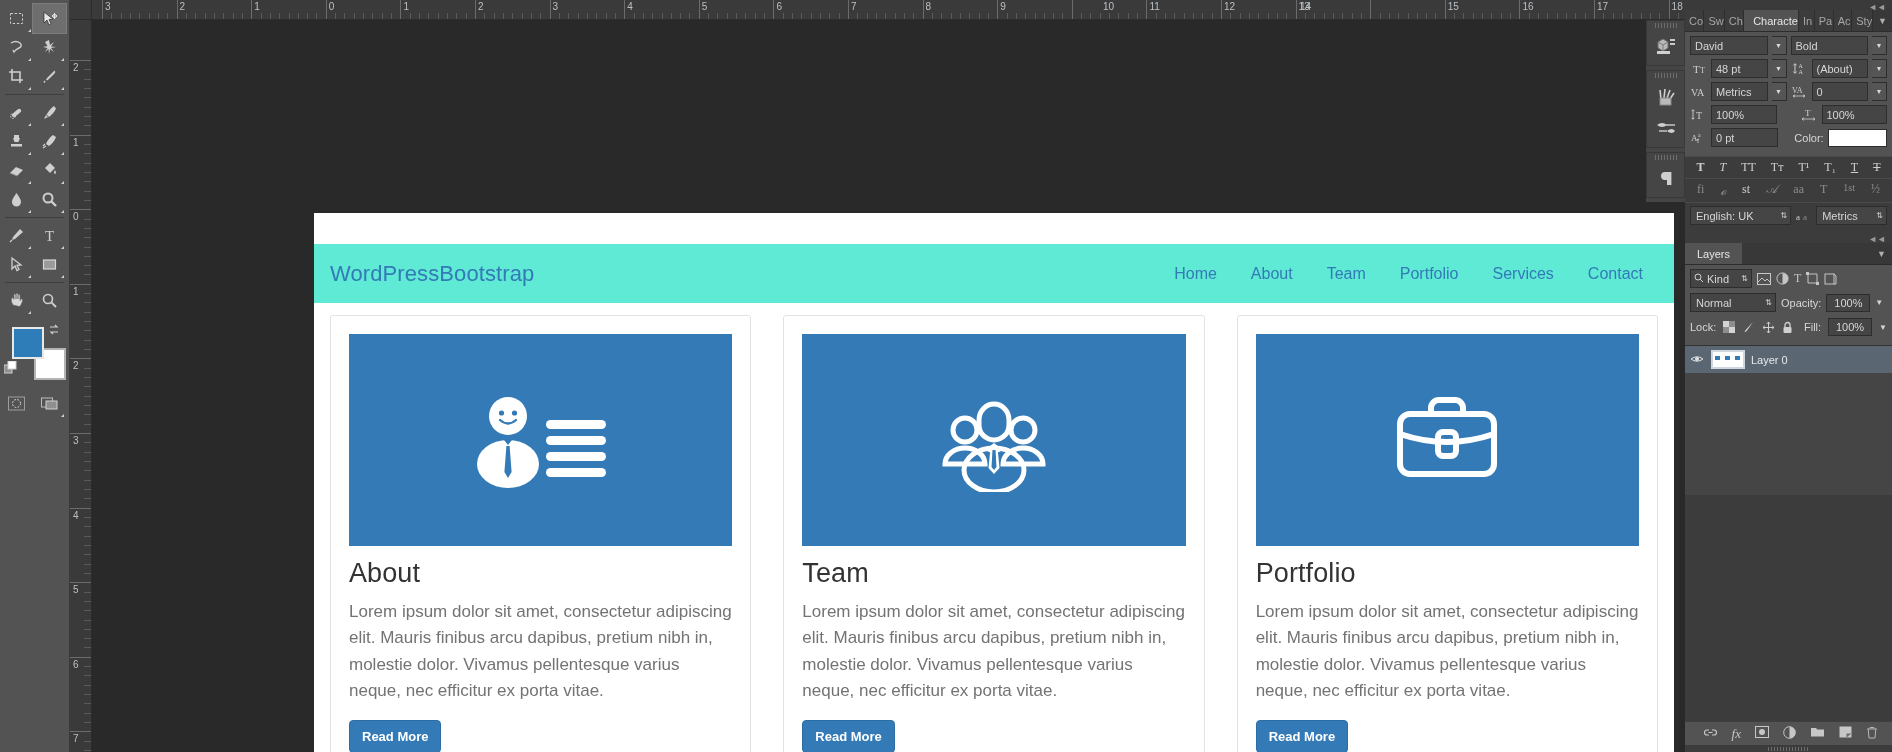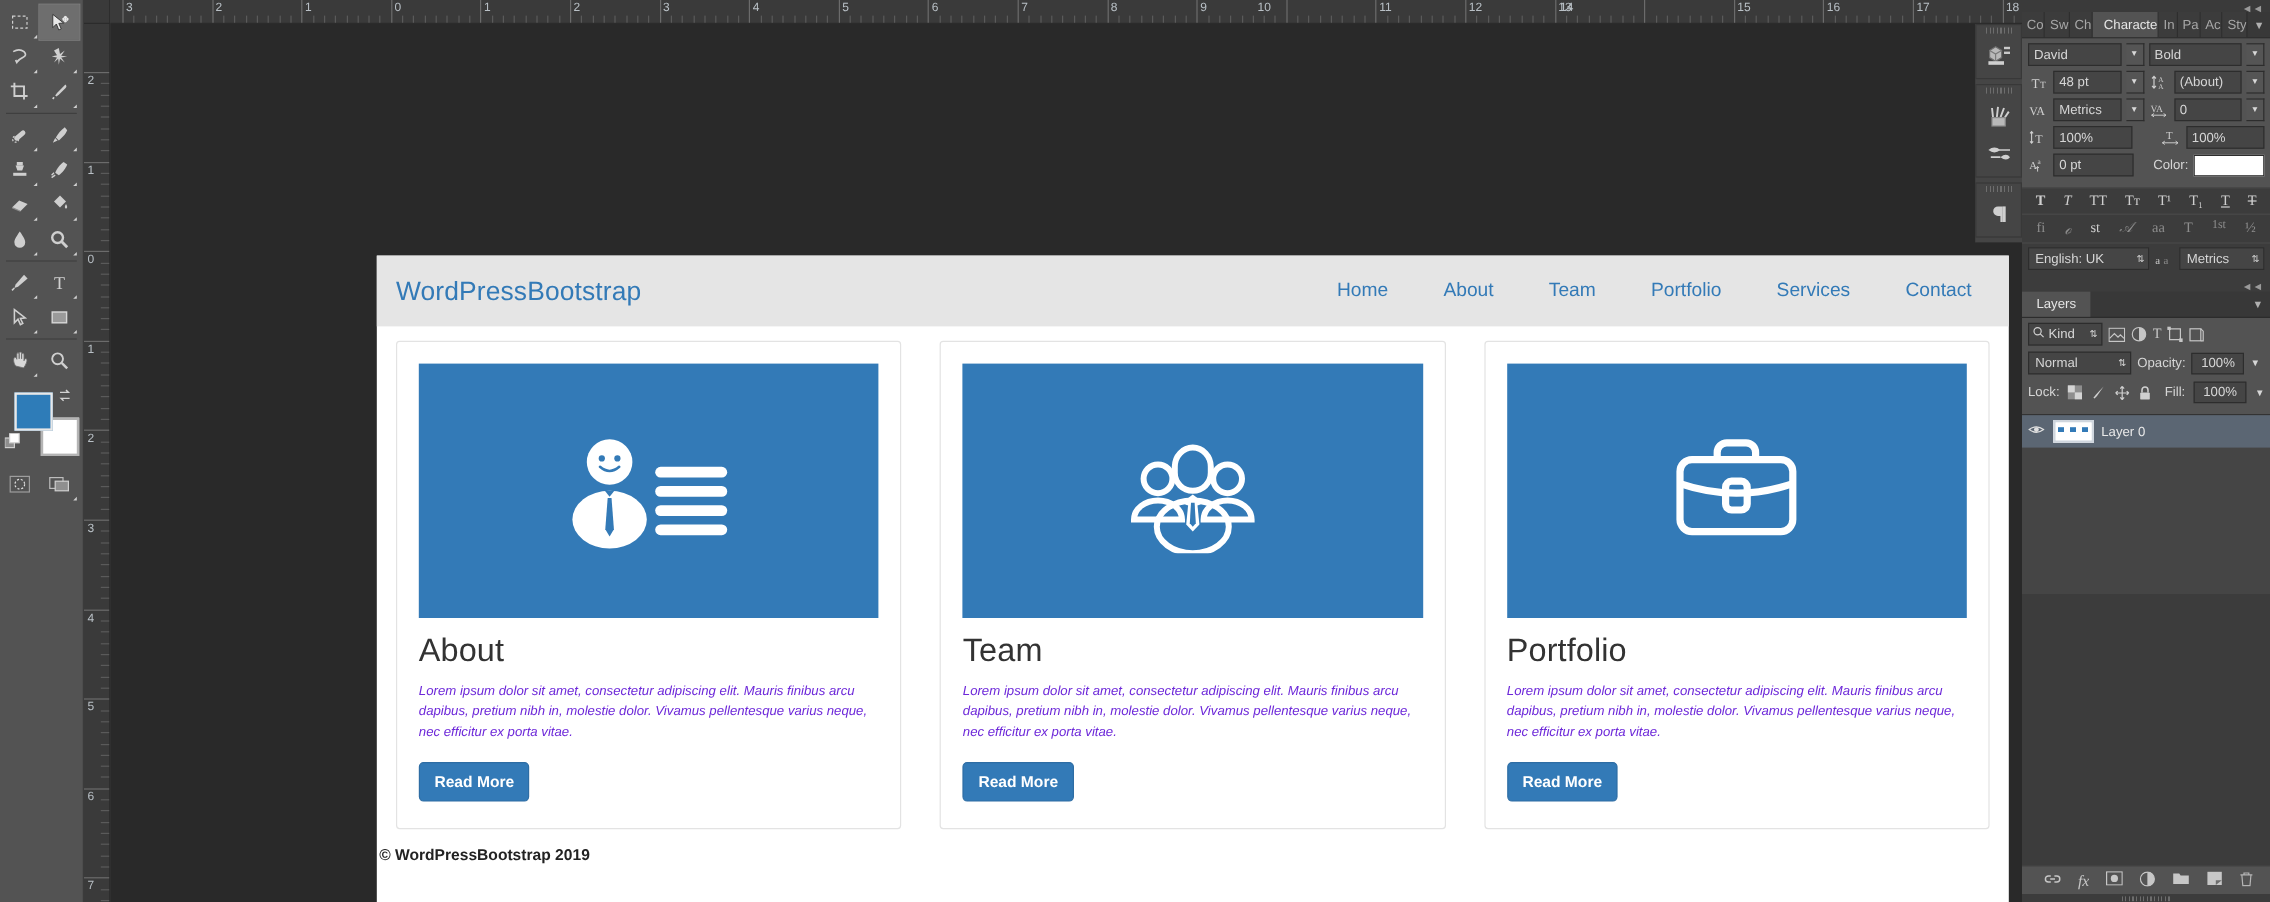--- a/index.html
+++ b/index.html
@@ -57,40 +57,40 @@
     background:#292929; overflow:hidden;
   }
   .doc {
     position:absolute; left:222px; top:193px; width:1360px; height:539px;
     background:#fff; box-shadow:0 0 0 0 rgba(0,0,0,.0);
   }
 
   
   .site-nav {
     height:59px; display:flex; align-items:center; justify-content:space-between;
-    padding:0 14px 0 14px; background:#e5e5e5;
+    padding:0 14px 0 14px; background:#5eead4;margin-top:31px;
   }
   .brand { color:#337ab7; font-size:22px; font-weight:400; letter-spacing:.1px; padding-left:2px;}
-  .nav-links { display:flex; align-items:center; gap:12px; padding-right:0px; }
+  .nav-links { display:flex; align-items:center; gap:0; padding-right:0px; }
   .nav-links a { color:#337ab7; font-size:16px; text-decoration:none; padding:6px 17px; }
 
   .cards {
     display:flex; gap:32px; padding:12px 16px 0 16px;
   }
   .card {
     flex:1; background:#fff; border:1px solid #e3e3e3; border-radius:3px;
     padding:18px 18px 22px 18px;
   }
   .card-img {
     width:100%; height:212px; background:#337ab7; display:flex;
     align-items:center; justify-content:center; margin-bottom:12px;
   }
   .card-img svg { display:block; }
   .card h2 { font-size:27px; font-weight:400; color:#333; margin:6px 0 10px 0; letter-spacing:.1px; }
-  .card p { font-size:11px; line-height:1.55; color:#6d28d9; margin-bottom:16px;font-style:italic; }
+  .card p { font-size:17px; line-height:1.55; color:#737373; margin-bottom:16px; }
   .btn-read {
     display:inline-block; background:#337ab7; color:#fff; font-size:13px; font-weight:bold;
     padding:8px 12px; border-radius:4px; border:1px solid #2e6da4; text-decoration:none;
   }
   .site-footer { padding:14px 0 0 2px; font-size:13px; font-weight:bold; color:#222; }
 
   
   .dock-icons {
     position:absolute; right:207px; top:20px; width:39px;
     background:#454545;
@@ -477,21 +477,21 @@
       <div class="rh-tick" style="left: 905.2px;"></div>
       <div class="rh-lbl" style="left: 908.2px;">9</div>
       <div class="rh-mid" style="left: 914.525px;"></div>
       <div class="rh-mid" style="left: 923.85px;"></div>
       <div class="rh-mid" style="left: 933.175px;"></div>
       <div class="rh-mid" style="left: 942.5px;"></div>
       <div class="rh-mid" style="left: 951.825px;"></div>
       <div class="rh-mid" style="left: 961.15px;"></div>
       <div class="rh-mid" style="left: 970.475px;"></div>
       <div class="rh-tick" style="left: 979.8px;"></div>
-      <div class="rh-lbl" style="left: 956px;">10</div>
+      <div class="rh-lbl" style="left: 1011px;">10</div>
       <div class="rh-mid" style="left: 989.125px;"></div>
       <div class="rh-mid" style="left: 998.45px;"></div>
       <div class="rh-mid" style="left: 1007.77px;"></div>
       <div class="rh-mid" style="left: 1017.1px;"></div>
       <div class="rh-mid" style="left: 1026.42px;"></div>
       <div class="rh-mid" style="left: 1035.75px;"></div>
       <div class="rh-mid" style="left: 1045.08px;"></div>
       <div class="rh-tick" style="left: 1054.4px;"></div>
       <div class="rh-lbl" style="left: 1057.4px;">11</div>
       <div class="rh-mid" style="left: 1063.72px;"></div>

